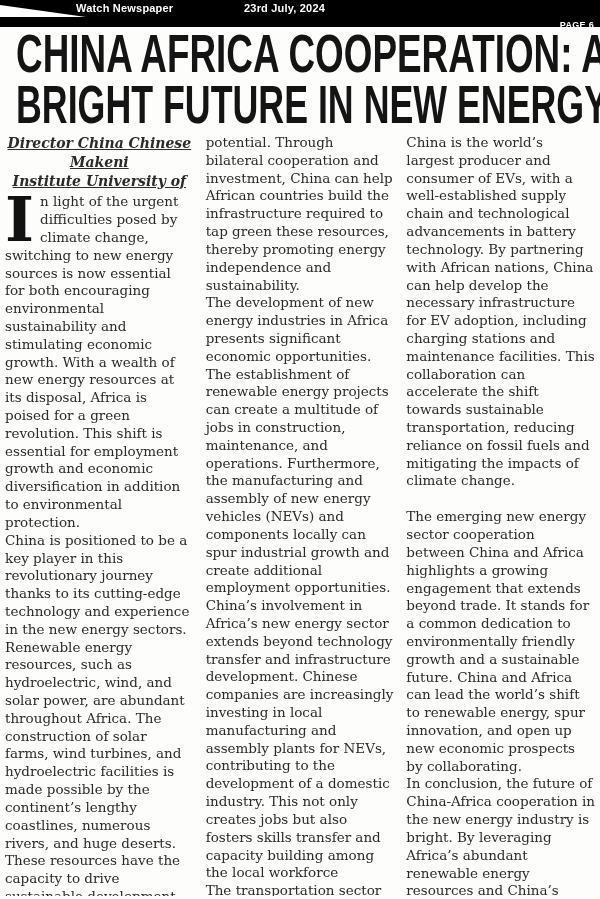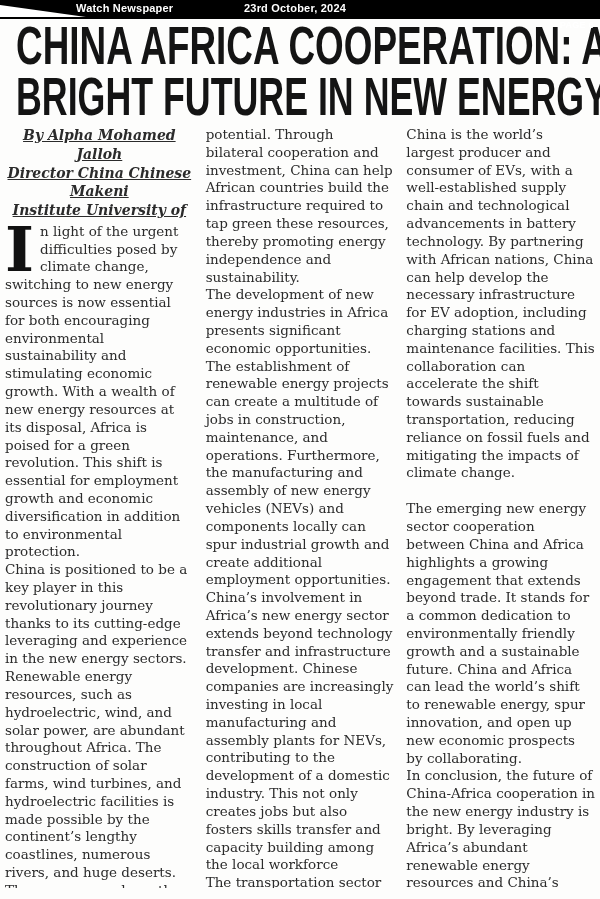--- a/index.html
+++ b/index.html
@@ -2,21 +2,21 @@
 <html><head>
 <meta charset="utf-8">
 <style>
   html,body{margin:0;padding:0;}
   body{
     width:600px;height:899px;overflow:hidden;background:#fdfdfc;
     font-family:"DejaVu Serif", serif;color:#2b2b2b;
   }
   
   .masthead{
-    position:relative;height:19px;background:#000;
+    position:relative;height:27px;background:#000;
     font-family:"Liberation Sans", sans-serif;
   }
   .swoosh{
     position:absolute;left:0;top:0;width:86px;height:17px;background:#fff;
     clip-path:polygon(0 30%, 100% 100%, 0 100%);
   }
   .mh-name{
     position:absolute;left:76px;top:2px;color:#fff;font-weight:bold;
     font-size:11px;letter-spacing:.2px;
   }
@@ -52,44 +52,43 @@
     padding:3px 6px 0 0;color:#111;
   }
   .para-gap{margin-top:18px !important;}
 </style>
 </head>
 <body>
 
 <header class="masthead">
   <div class="swoosh"></div>
   <span class="mh-name">Watch Newspaper</span>
-  <span class="mh-date">23rd October, 2024</span>
+  <span class="mh-date">23rd July, 2024</span>
   <span class="mh-page">PAGE 6</span>
 </header>
 
 <div class="headline">
   <svg width="600" height="50" viewBox="0 0 600 50">
     <text x="4" y="44" font-size="54" textLength="592" lengthAdjust="spacingAndGlyphs">CHINA AFRICA COOPERATION: A</text>
   </svg>
   <svg width="600" height="53" viewBox="0 0 600 53">
     <text x="4" y="45" font-size="54" textLength="592" lengthAdjust="spacingAndGlyphs">BRIGHT FUTURE IN NEW ENERGY</text>
   </svg>
 </div>
 
 <main class="columns">
 
   <div class="col">
     <div class="byline">
-      <div>By Alpha Mohamed Jalloh</div>
       <div>Director China Chinese</div>
       <div>Makeni</div>
       <div>Institute University of</div>
     </div>
     <p><span class="dropcap">I</span><span>n light of the urgent difficulties posed by climate change, switching to new energy sources is now essential for both encouraging environmental sustainability and stimulating economic growth. With a wealth of new energy resources at its disposal, Africa is poised for a green revolution. This shift is essential for employment growth and economic diversification in addition to environmental protection.</span></p>
-    <p>China is positioned to be a key player in this revolutionary journey thanks to its cutting-edge leveraging and experience in the new energy sectors.</p>
+    <p>China is positioned to be a key player in this revolutionary journey thanks to its cutting-edge technology and experience in the new energy sectors.</p>
     <p>Renewable energy resources, such as hydroelectric, wind, and solar power, are abundant throughout Africa. The construction of solar farms, wind turbines, and hydroelectric facilities is made possible by the continent’s lengthy coastlines, numerous rivers, and huge deserts. These resources have the capacity to drive sustainable development and economic expansion in addition to satisfying Africa’s rising energy needs.</p>
 
   </div>
 
   <div class="col">
     <p>potential. Through bilateral cooperation and investment, China can help African countries build the infrastructure required to tap green these resources, thereby promoting energy independence and sustainability.</p>
     <p>The development of new energy industries in Africa presents significant economic opportunities. The establishment of renewable energy projects can create a multitude of jobs in construction, maintenance, and operations. Furthermore, the manufacturing and assembly of new energy vehicles (NEVs) and components locally can spur industrial growth and create additional employment opportunities.</p>
     <p>China’s involvement in Africa’s new energy sector extends beyond technology transfer and infrastructure development. Chinese companies are increasingly investing in local manufacturing and assembly plants for NEVs, contributing to the development of a domestic industry. This not only creates jobs but also fosters skills transfer and capacity building among the local workforce</p>
     <p>The transportation sector is a significant contributor to greenhouse gas emissions. Transitioning to NEVs is crucial for reducing carbon footprints and improving air quality in urban areas. Africa’s demand for sustainable transportation solutions is growing, and China’s expertise in electric vehicles (EVs) can help meet this demand.</p>
   </div>

